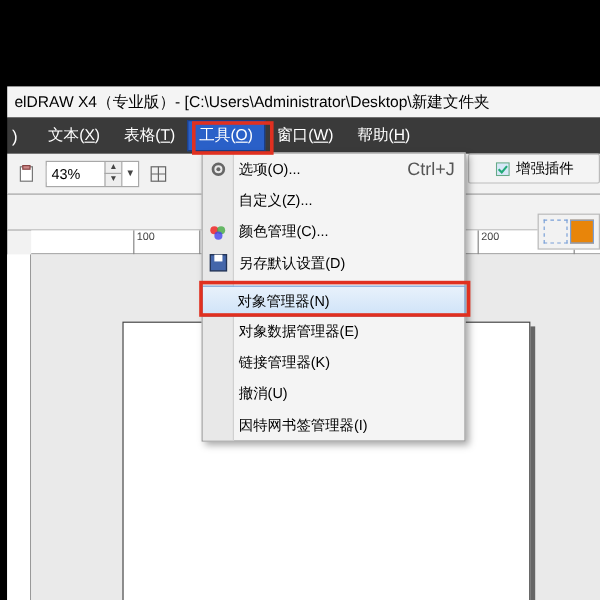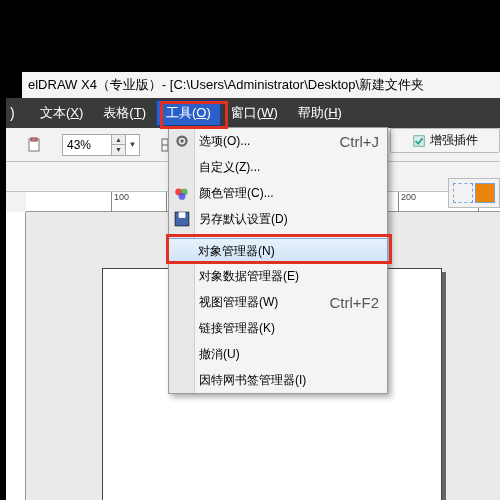--- a/index.html
+++ b/index.html
@@ -1,23 +1,23 @@
 <!DOCTYPE html>
 <html><head>
 <meta charset="utf-8">
 <style>
   * { margin: 0; padding: 0; box-sizing: border-box; font-family: "Microsoft YaHei", SimSun, sans-serif; }
   body { background: #000; width: 500px; height: 500px; overflow: hidden; position: relative; }
   .app-window { position: absolute; left: 6px; top: 72px; right: 0; background: #000; }
-  .titlebar { color: #000; background: #f4f4f4; font-size: 13px; padding: 4px 6px; white-space: nowrap; overflow: hidden; margin-left: 16px; }
+  .titlebar { color: #000; background: #f4f4f4; font-size: 13px; padding: 4px 6px; white-space: nowrap; overflow: hidden; }
   .menubar { background: #3a3a3a; display: flex; padding: 2px 4px; }
   .menu-item { color: #fff; font-size: 13px; padding: 4px 10px; cursor: default; }
   .menu-item u { text-decoration: underline; }
   .menu-item.active { background: #2a60c8; border: 1px solid #1a3e88; padding: 3px 9px; }
-  .toolbar { background: #f2f2f2; border-bottom: 1px solid #c0c0c0; display: flex; align-items: center; padding: 2px 16px; height: 34px; gap: 16px; }
+  .toolbar { background: #f2f2f2; border-bottom: 1px solid #c0c0c0; display: flex; align-items: center; padding: 2px 4px; height: 34px; gap: 4px; }
   .toolbar2 { background: #f2f2f2; border-bottom: 1px solid #c0c0c0; display: flex; align-items: center; padding: 2px 8px; height: 30px; gap: 6px; justify-content: center; }
   .zoom-box { display: flex; align-items: center; border: 1px solid #a8a8a8; background: #fff; height: 22px; }
   .zoom-box input { border: none; width: 48px; font-size: 12px; padding: 0 4px; outline: none; }
   .stepper { display: flex; flex-direction: column; width: 14px; }
   .stepper span { height: 10px; border-left: 1px solid #a8a8a8; display: flex; align-items: center; justify-content: center; font-size: 7px; color: #444; background: #eee; line-height: 1; }
   .stepper span:first-child { border-bottom: 1px solid #a8a8a8; }
   .tb-btn { width: 24px; height: 24px; border: 1px solid transparent; display: flex; align-items: center; justify-content: center; font-size: 12px; color: #333; }
   .tb-btn svg { width: 16px; height: 16px; }
   .unit-label { font-size: 12px; color: #222; }
   .unit-select { border: 1px solid #a8a8a8; background: #fff; height: 22px; display: flex; align-items: center; padding: 0 4px; font-size: 12px; gap: 20px; flex-direction: column; }
@@ -167,24 +167,20 @@
     <span class="lab">另存默认设置(D)</span>
   </div>
   <div class="md-sep"></div>
   <div class="md-item hl">
     <span class="lab">对象管理器(N)</span>
   </div>
   <div class="md-item">
     <span class="lab">对象数据管理器(E)</span>
   </div>
   <div class="md-item">
-    <span class="lab">视图管理器(W)</span>
-    <span class="shortcut">Ctrl+F2</span>
-  </div>
-  <div class="md-item">
     <span class="lab">链接管理器(K)</span>
   </div>
   <div class="md-item">
     <span class="lab">撤消(U)</span>
   </div>
   <div class="md-item">
     <span class="lab">因特网书签管理器(I)</span>
   </div>
 </div>
 

